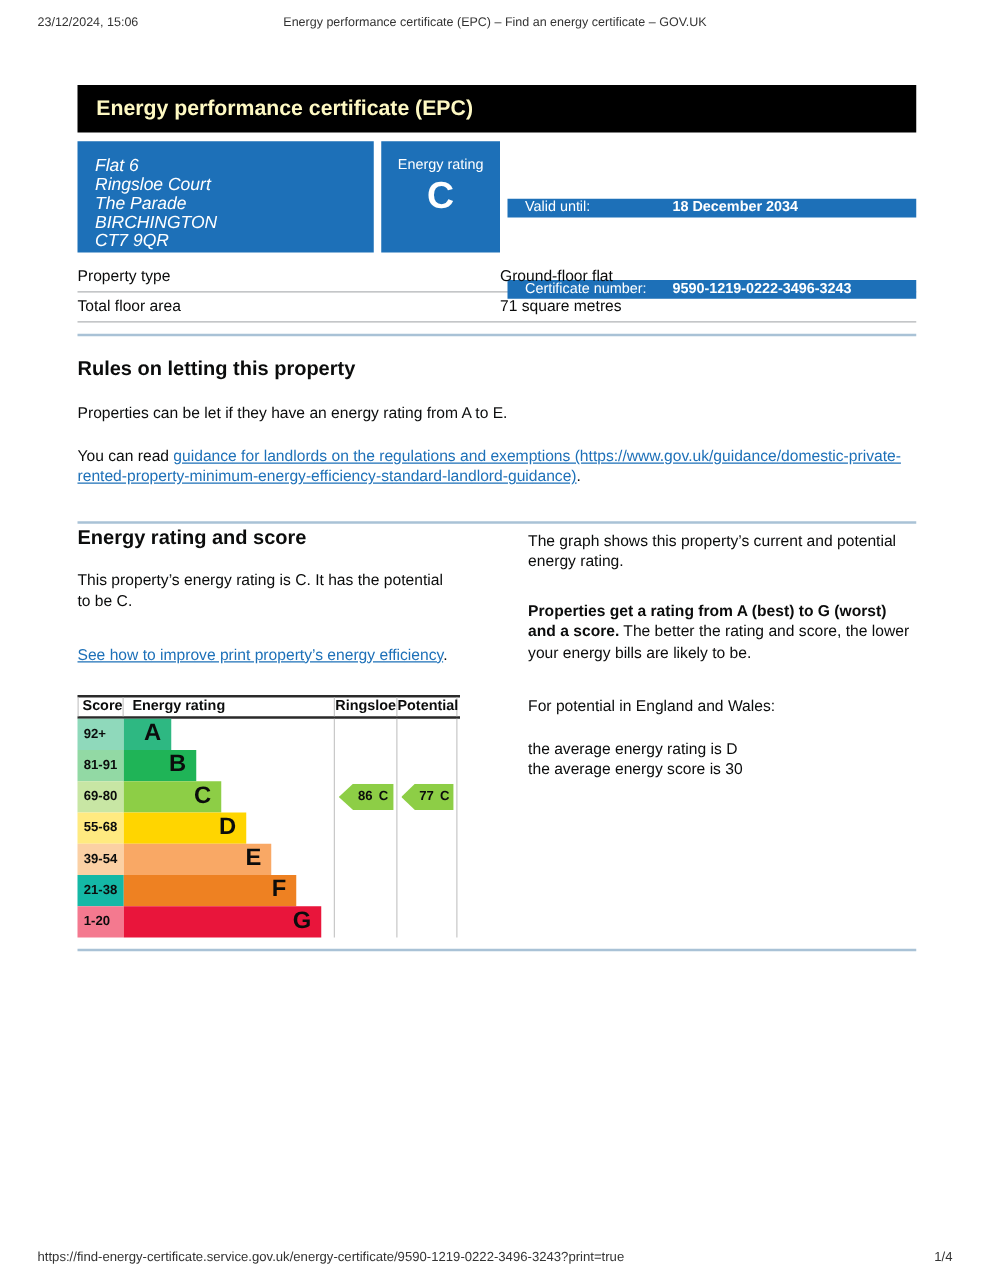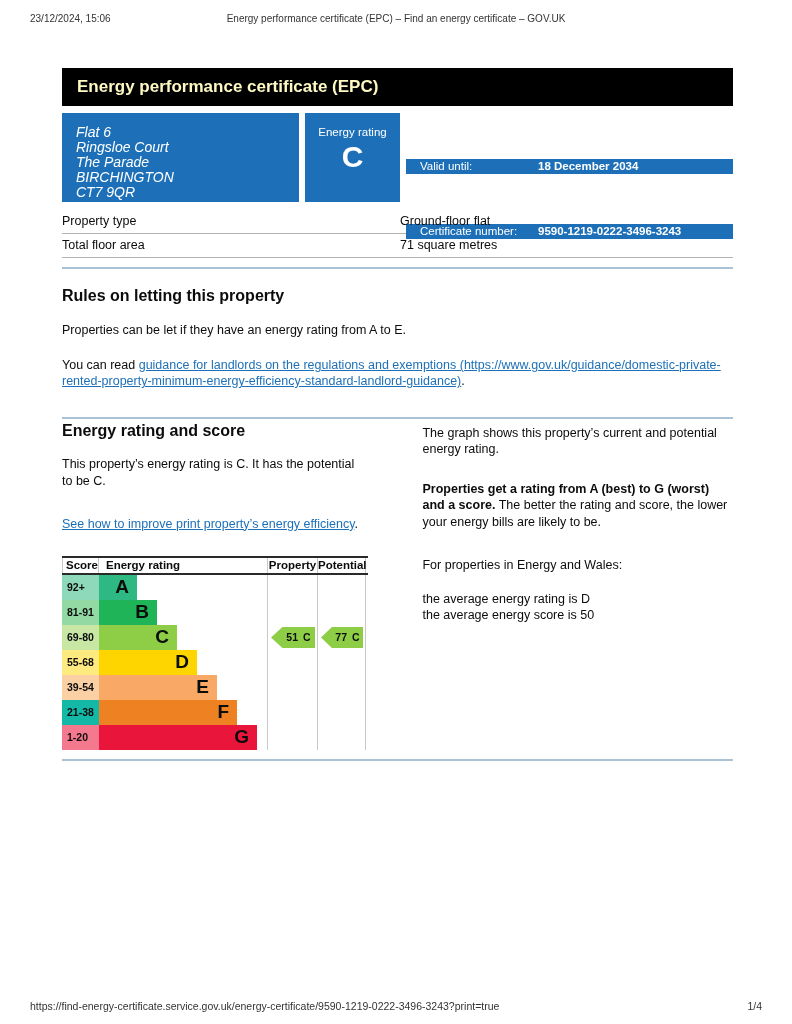--- a/index.html
+++ b/index.html
@@ -131,21 +131,21 @@
   <div class="two-col">
     <div class="col-left">
       <h2 class="section" style="margin-top:2px;">Energy rating and score</h2>
       <p class="para">This property’s energy rating is C. It has the potential to be C.</p>
       <p class="para mt-xl"><a class="govlink">See how to improve print property’s energy efficiency</a><span>.</span></p>
 
       <div class="chart">
         <div class="chart-header">
           <span class="ch-score">Score</span>
           <span class="ch-rating">Energy rating</span>
-          <span class="ch-current">Property</span>
+          <span class="ch-current">Ringsloe</span>
           <span class="ch-potential">Potential</span>
         </div>
         <div class="chart-body">
           <div class="scores">
               <div class="score-cell" style="background: rgb(143, 217, 187);">92+</div>
               <div class="score-cell" style="background: rgb(146, 217, 164);">81-91</div>
               <div class="score-cell" style="background: rgb(200, 230, 164);">69-80</div>
               <div class="score-cell" style="background: rgb(255, 234, 128);">55-68</div>
               <div class="score-cell" style="background: rgb(251, 208, 164);">39-54</div>
               <div class="score-cell" style="background: #14b8a6;">21-38</div>
@@ -169,41 +169,41 @@
               </div>
               <div class="bar-row">
                 <div class="bar" style="background: rgb(238, 129, 34); width: 138px;">F</div>
               </div>
               <div class="bar-row">
                 <div class="bar" style="background: rgb(233, 21, 59); width: 158px;">G</div>
               </div>
             </div>
           <div class="col-current">
             <div class="ep-arrow" style="background: rgb(141, 206, 70); top: 52px;">
-              <span>51</span>
+              <span>86</span>
               <span>C</span>
             </div>
           </div>
           <div class="col-potential">
             <div class="ep-arrow" style="background: rgb(141, 206, 70); top: 52px;">
               <span>77</span>
               <span>C</span>
             </div>
           </div>
         </div>
       </div>
     </div>
 
     <div class="col-right">
       <p class="para">The graph shows this property’s current and potential energy rating.</p>
       <p class="para mt-lg"><b>Properties get a rating from A (best) to G (worst) and a score.</b><span> The better the rating and score, the lower your energy bills are likely to be.</span></p>
-      <p class="para mt-xl">For properties in Energy and Wales:</p>
+      <p class="para mt-xl">For potential in England and Wales:</p>
       <p class="para" style="margin-top:18px;">
         <span>the average energy rating is D</span><br>
-        <span>the average energy score is 50</span>
+        <span>the average energy score is 30</span>
       </p>
     </div>
   </div>
 
   <hr class="blue bottom-rule">
 </div>
 
 <div class="print-footer">
   <span>https://find-energy-certificate.service.gov.uk/energy-certificate/9590-1219-0222-3496-3243?print=true</span>
   <span class="pf-page">1/4</span>

